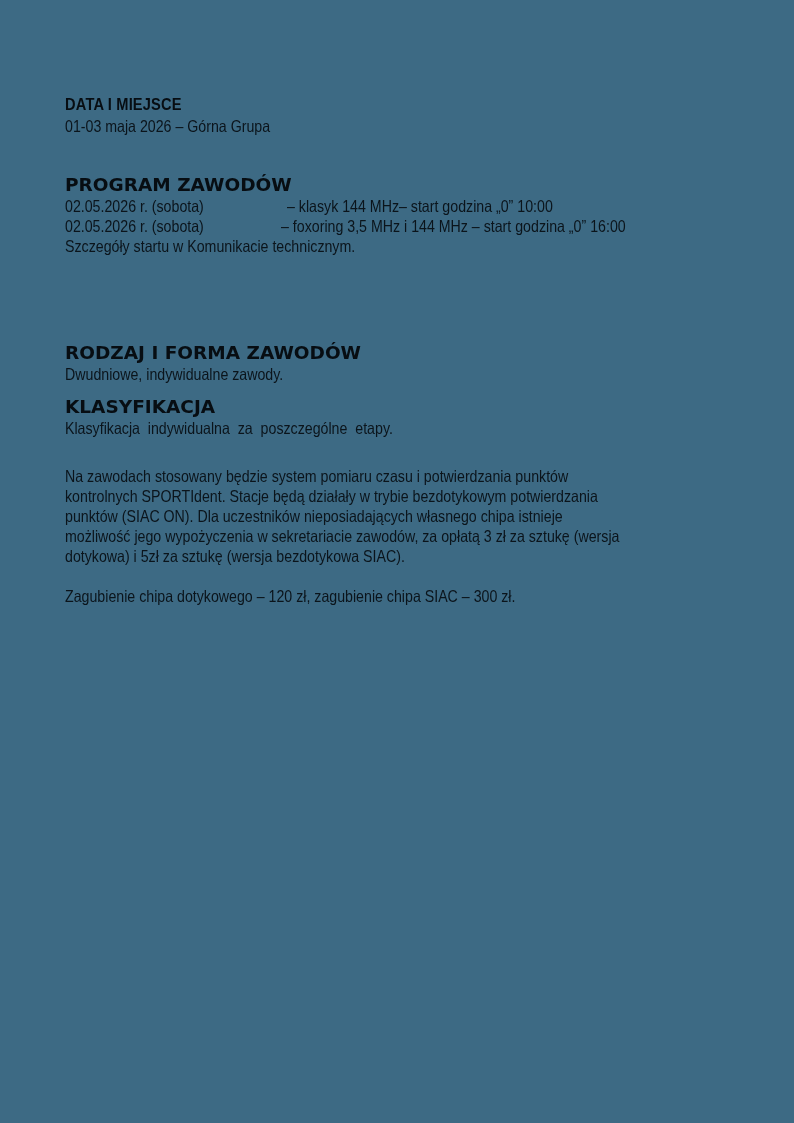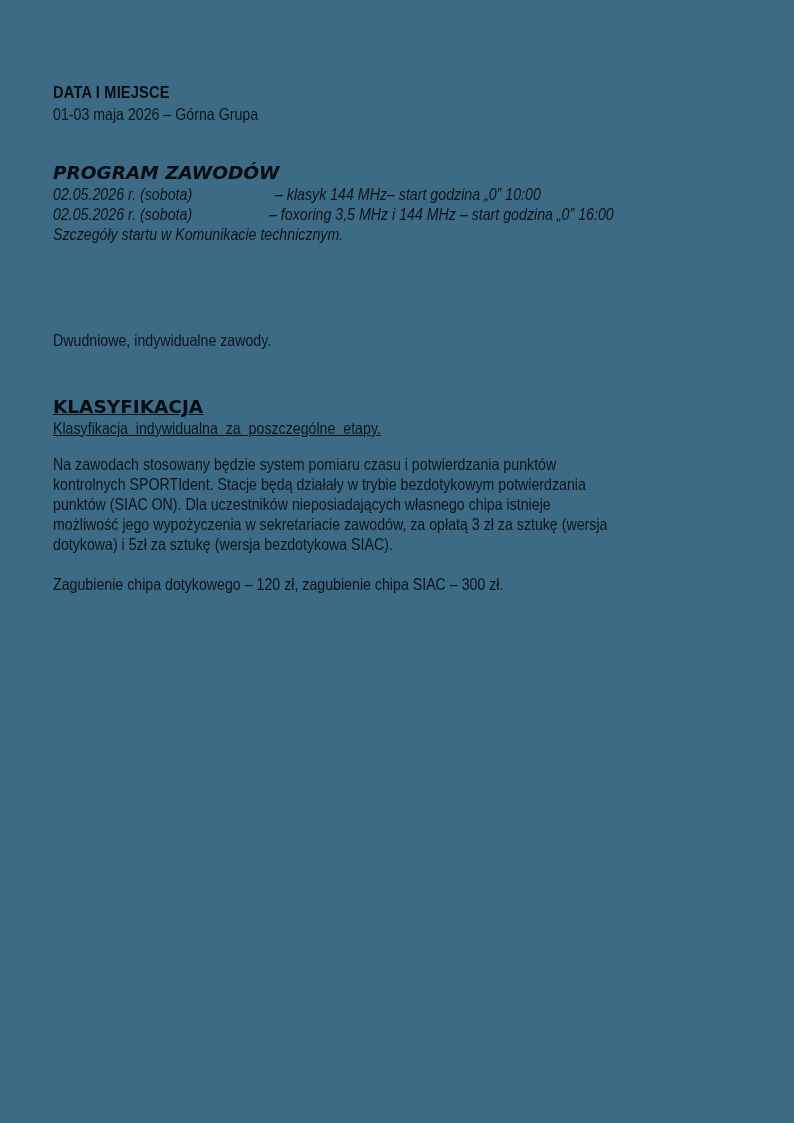--- a/index.html
+++ b/index.html
@@ -14,21 +14,21 @@
       font-family: "Liberation Sans Narrow", "Liberation Sans", sans-serif;
       position: relative;
       overflow: hidden;
     }
     .page {
       position: absolute;
       left: 53px;
       top: 82px;
       width: 710px;
     }
-    .section { margin: 0; }
+    .section { margin: 12px; }
     .h1 {
       font-family: "DejaVu Sans", sans-serif;
       font-weight: bold;
       font-size: 18.5px;
       line-height: 22px;
       margin: 0;
       letter-spacing: 0px;
       color: #070d12;
     }
     .h1.condensed {
@@ -41,23 +41,23 @@
     .body {
       font-family: "Liberation Sans", sans-serif;
       font-size: 16.5px;
       line-height: 20px;
       margin: 0;
       transform: scaleX(0.86);
       transform-origin: left center;
       white-space: nowrap;
     }
     #s-data { position: absolute; top: 0; }
-    #s-program { position: absolute; top: 80px; font-style: italic; }
+    #s-program { position: absolute; top: 80px; }
     #s-rodzaj { position: absolute; top: 248px; }
-    #s-klas { position: absolute; top: 314px; text-decoration: underline; }
+    #s-klas { position: absolute; top: 302px; }
     #s-system { position: absolute; top: 372px; }
     .prog-line { position: relative; height: 20px; }
     .prog-line span { position: absolute; top: 0; }
     .spacer { height: 20px; }
   </style>
 </head>
 <body>
 
 <div class="page">
 
@@ -73,20 +73,21 @@
       <span class="body" style="left:222px">– klasyk 144 MHz– start godzina „0” 10:00</span>
     </div>
     <div class="prog-line">
       <span class="body" style="left:0">02.05.2026 r. (sobota)</span>
       <span class="body" style="left:216px">– foxoring 3,5 MHz i 144 MHz – start godzina „0” 16:00</span>
     </div>
     <div class="body">Szczegóły startu w Komunikacie technicznym.</div>
   </div>
 
   <div id="s-rodzaj" class="section">
+    <div class="h1">RODZAJ I FORMA ZAWODÓW</div>
     <div class="body">Dwudniowe, indywidualne zawody.</div>
   </div>
 
   <div id="s-klas" class="section">
     <div class="h1">KLASYFIKACJA</div>
     <div class="body" style="white-space:pre">Klasyfikacja  indywidualna  za  poszczególne  etapy.</div>
   </div>
 
   <div id="s-system" class="section">
     <div class="body">Na zawodach stosowany będzie system pomiaru czasu i potwierdzania punktów</div>

